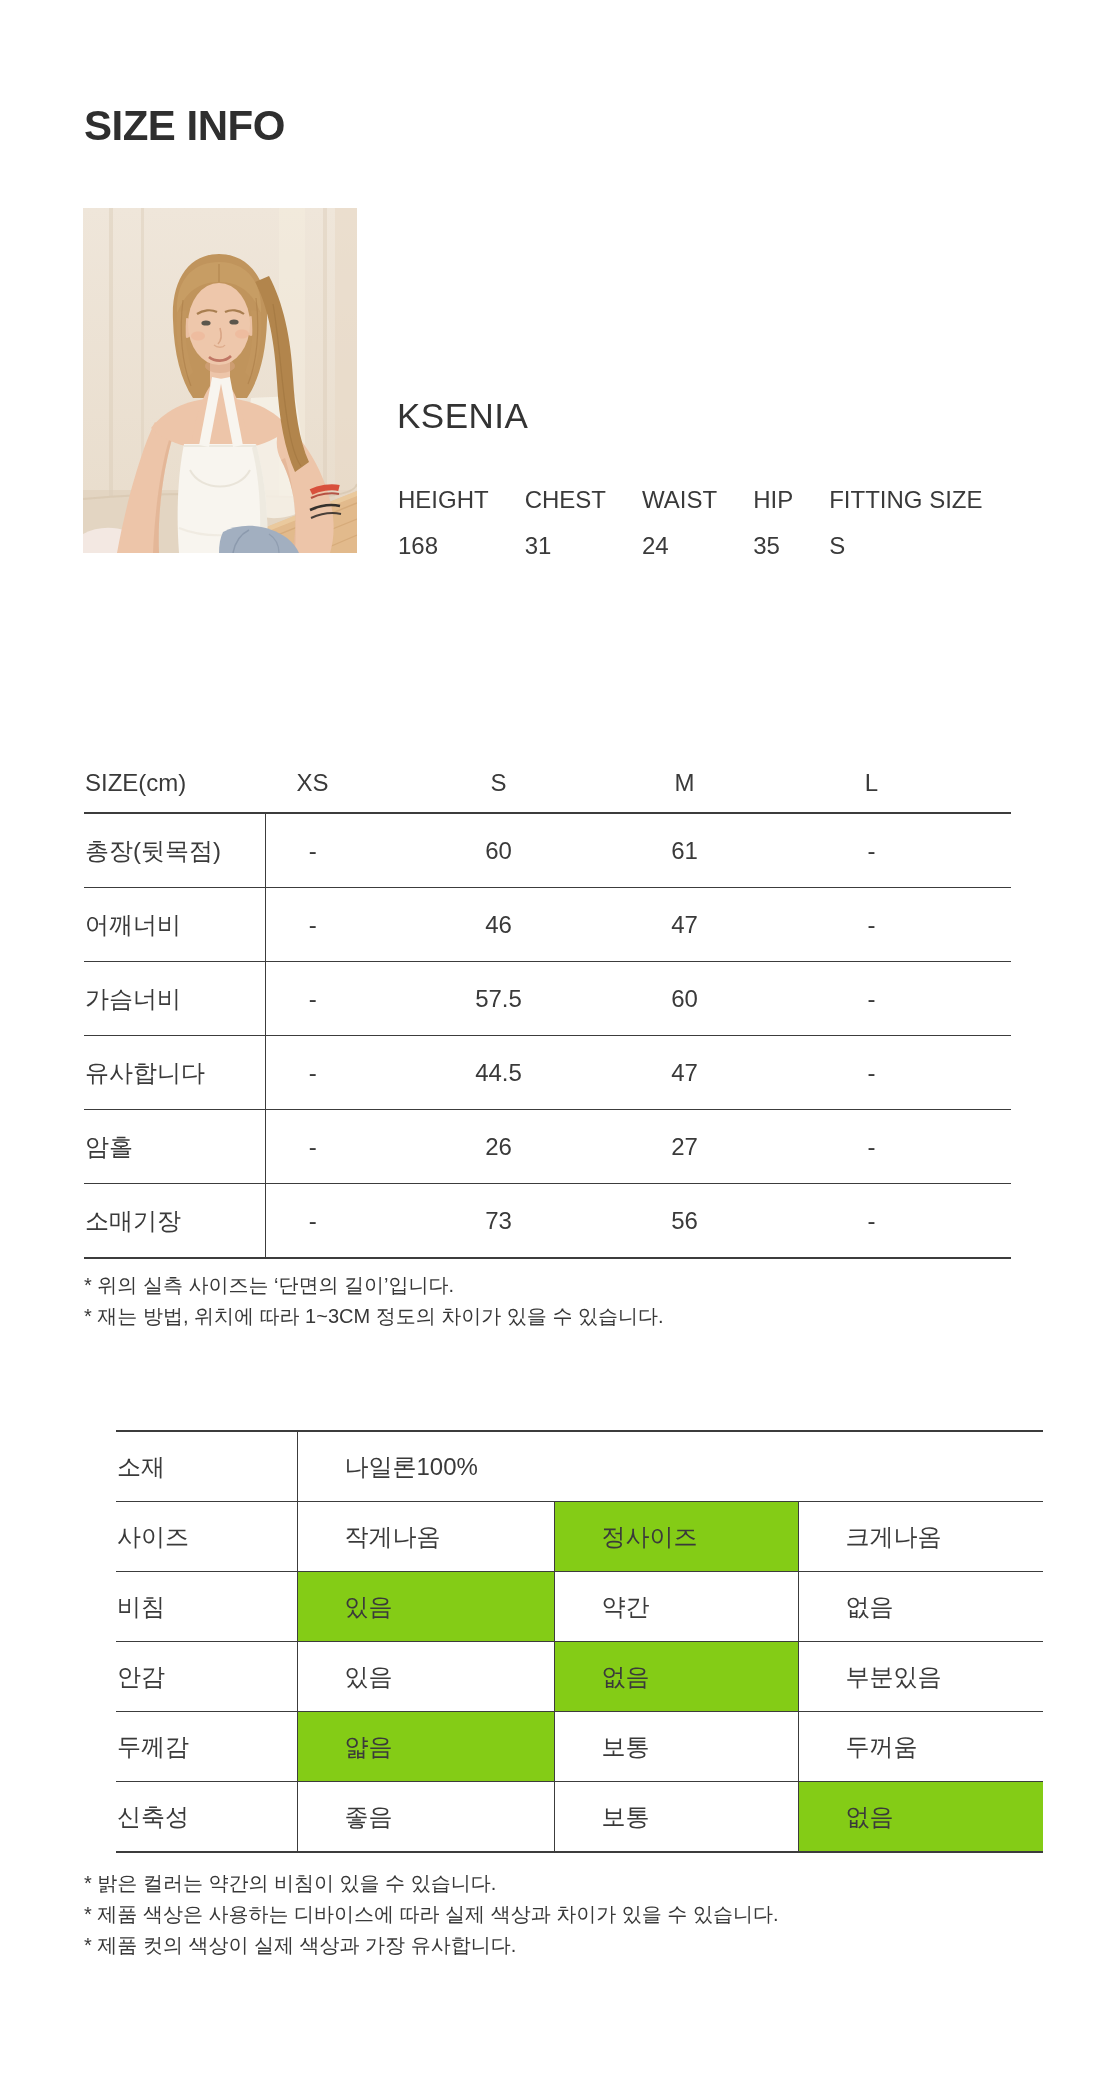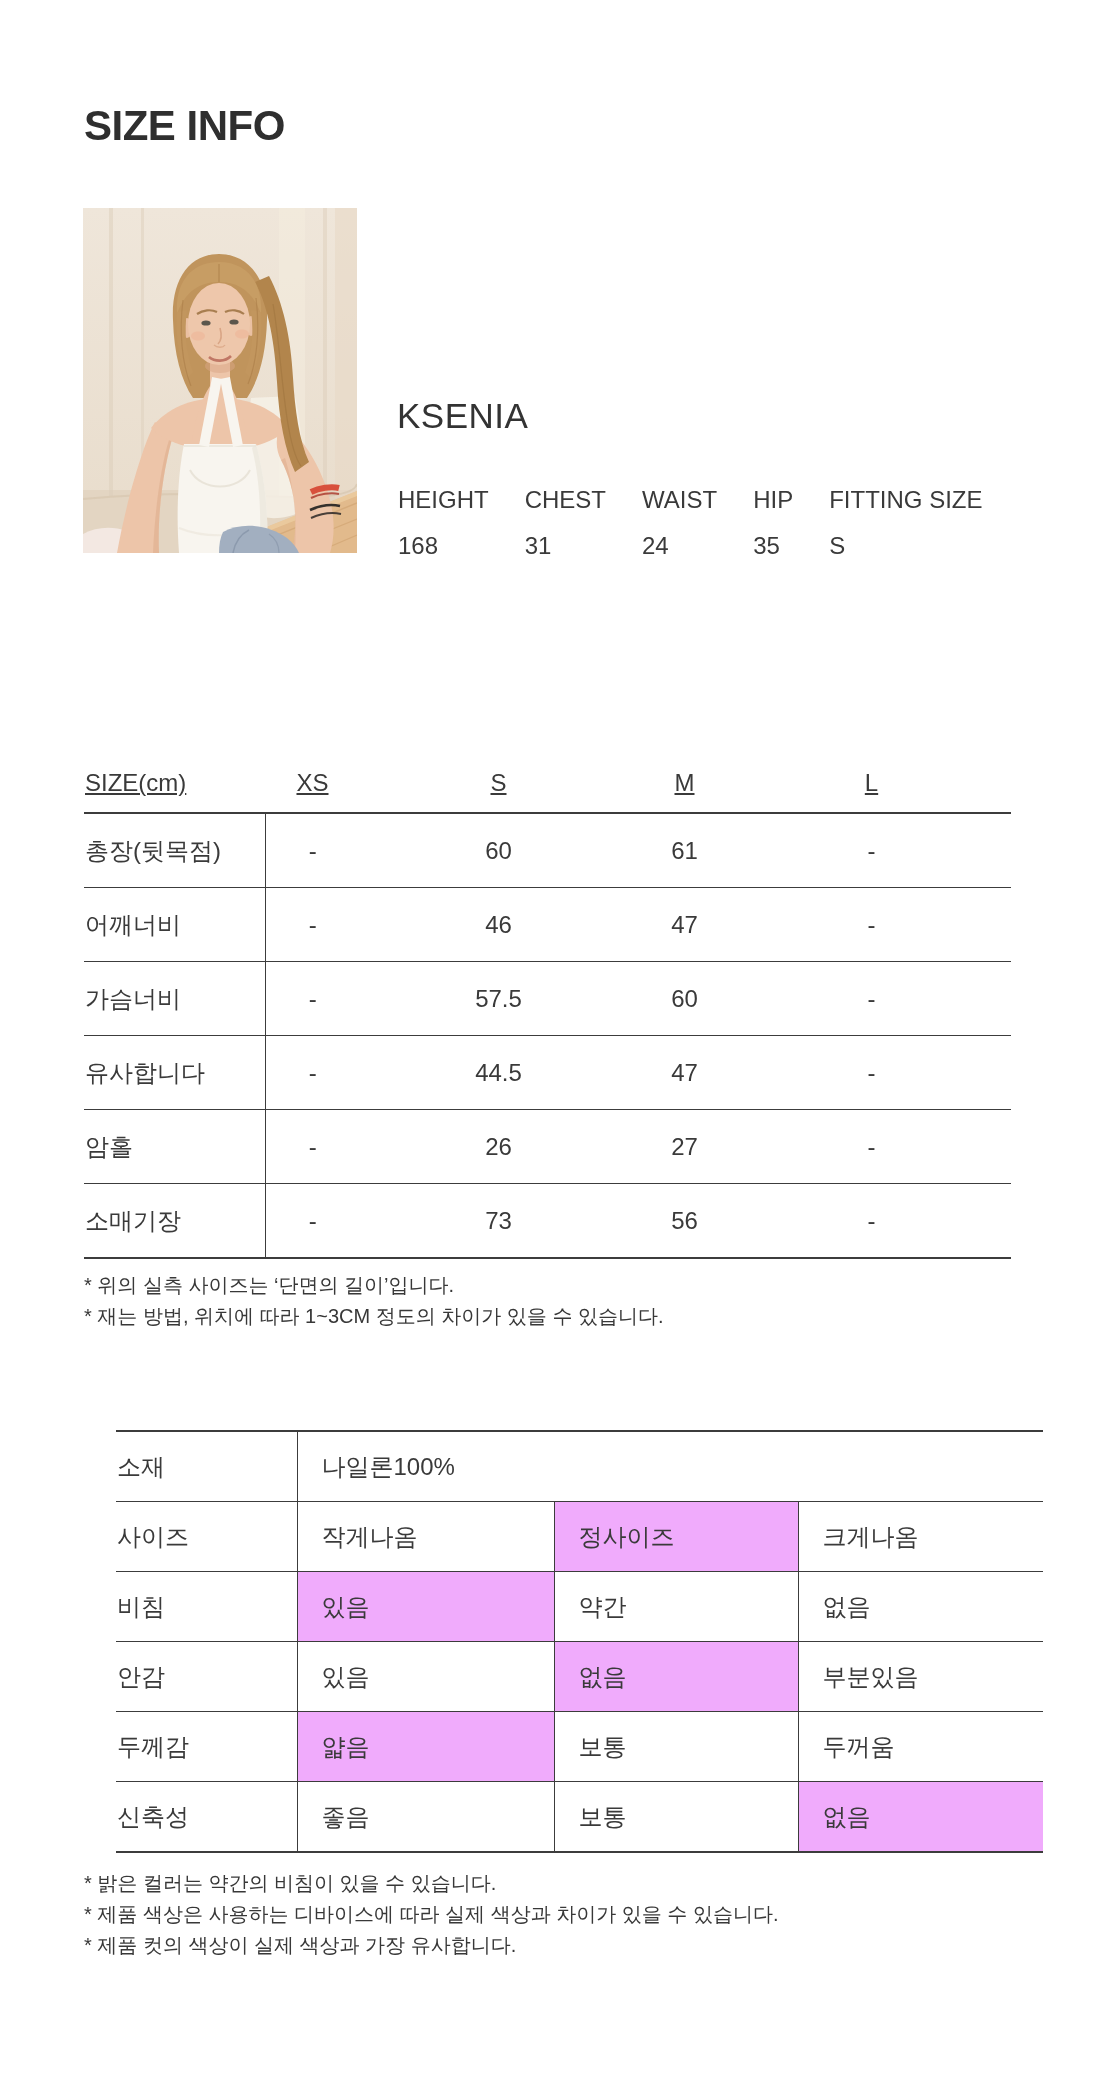--- a/index.html
+++ b/index.html
@@ -25,21 +25,21 @@
   }
   .mcol{display:flex;flex-direction:column;}
   .mlabel{font-size:24px;color:#3a3a3a;white-space:nowrap;}
   .mvalue{font-size:24px;color:#3a3a3a;margin-top:18px;}
 
   table{border-collapse:collapse;table-layout:fixed;}
   .size-table{
     position:absolute;left:84px;top:753px;width:927px;font-size:24px;color:#3a3a3a;
   }
   .size-table th{font-weight:400;}
-  .size-table thead th{height:57px;border-bottom:2px solid #3c3c3c;vertical-align:middle;text-decoration:underline;}
+  .size-table thead th{height:57px;border-bottom:2px solid #3c3c3c;vertical-align:middle;}
   .size-table thead th.rowhead{text-align:left;}
   .size-table thead th.c{text-align:center;padding-right:92px;}
   .size-table tbody th{
     text-align:left;height:71px;border-bottom:1px solid #3c3c3c;border-right:1px solid #3c3c3c;
   }
   .size-table tbody td{
     text-align:center;padding-right:92px;height:71px;border-bottom:1px solid #3c3c3c;
   }
   .size-table tbody tr:last-child th,.size-table tbody tr:last-child td{border-bottom:2px solid #3c3c3c;}
 
@@ -51,26 +51,26 @@
   .fabric-table{
     position:absolute;left:84px;top:1430px;width:927px;font-size:24px;color:#3a3a3a;
     border-top:2px solid #3c3c3c;
     margin-left:32px;
   }
   .fabric-table th{
     font-weight:400;text-align:left;height:67px;
     border-bottom:1px solid #3c3c3c;border-right:1px solid #3c3c3c;vertical-align:middle;
   }
   .fabric-table td{
-    text-align:left;padding-left:24px;height:67px;
+    text-align:left;padding-left:47px;height:67px;
     border-bottom:1px solid #3c3c3c;border-right:1px solid #3c3c3c;vertical-align:middle;
   }
   .fabric-table td:last-child{border-right:none;}
   .fabric-table tr:last-child th,.fabric-table tr:last-child td{border-bottom:2px solid #3c3c3c;}
-  .fabric-table td.hl{background:#f0abfc;font-family:Liberation Serif, serif;}
+  .fabric-table td.hl{background:#84cc16;font-family:Liberation Serif, serif;}
 </style>
 </head>
 <body>
 
 <div>
 
   <h1 class="page-title">SIZE INFO</h1>
 
   <div class="photo">
     <svg width="274" height="345" viewBox="0 0 274 345" xmlns="http://www.w3.org/2000/svg">

